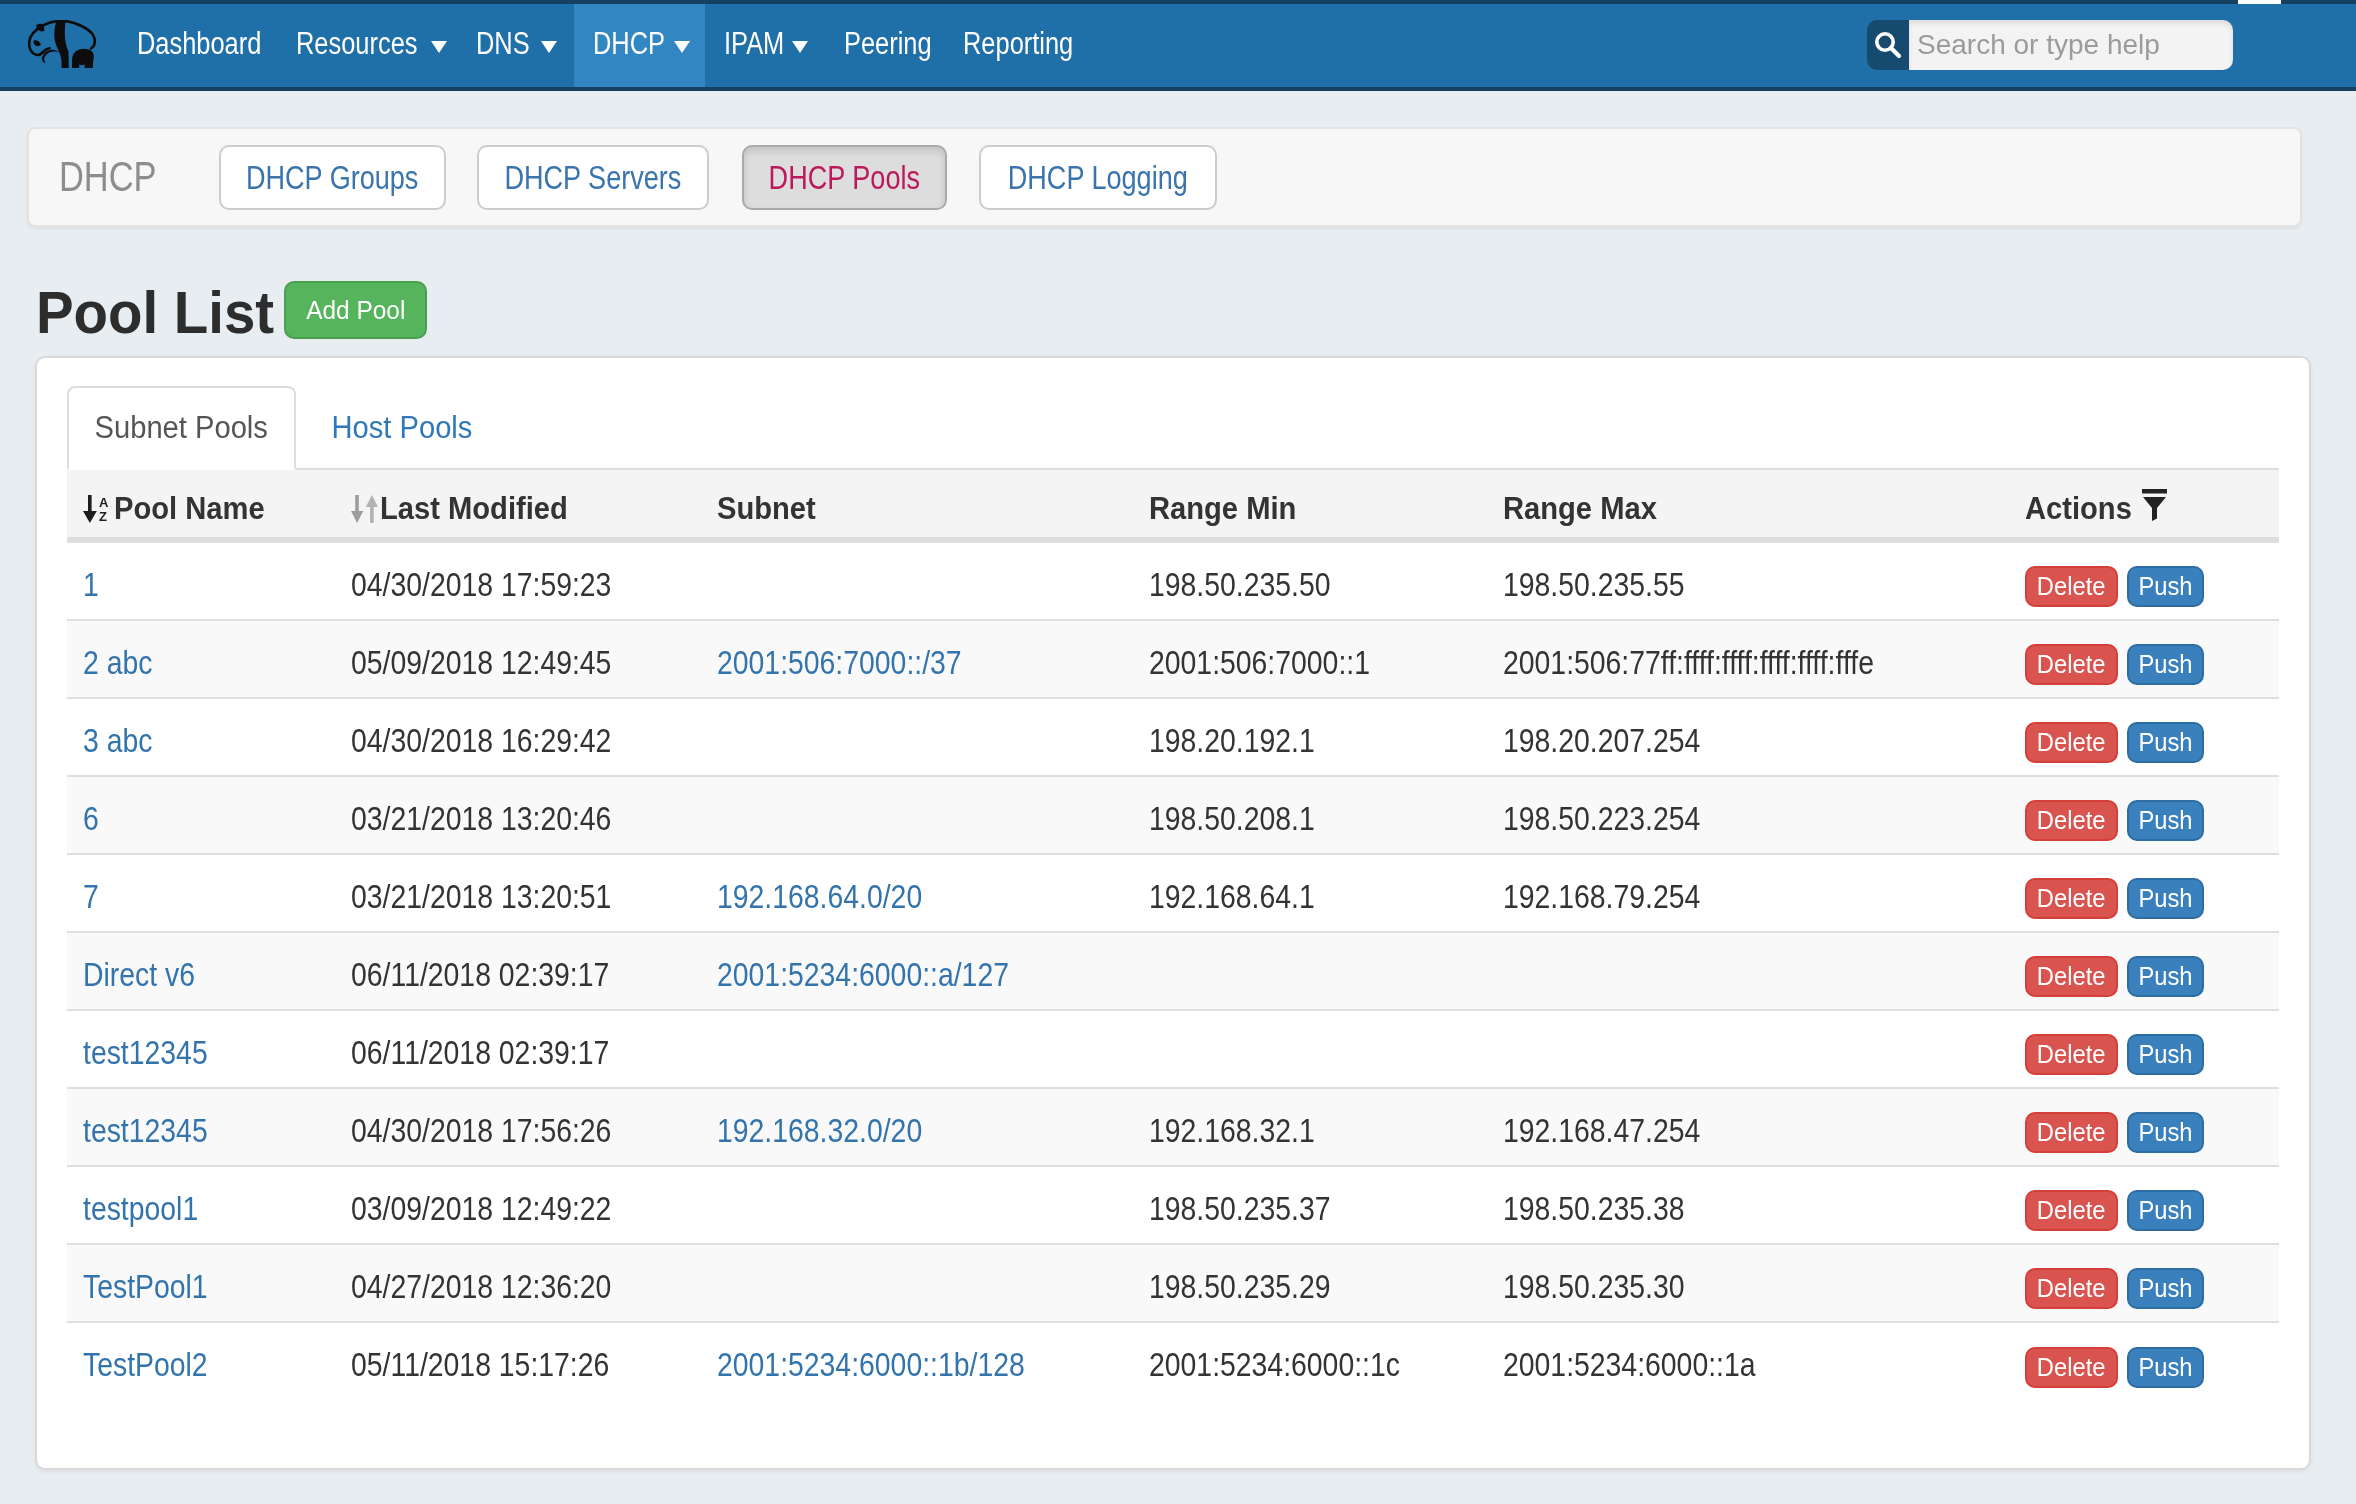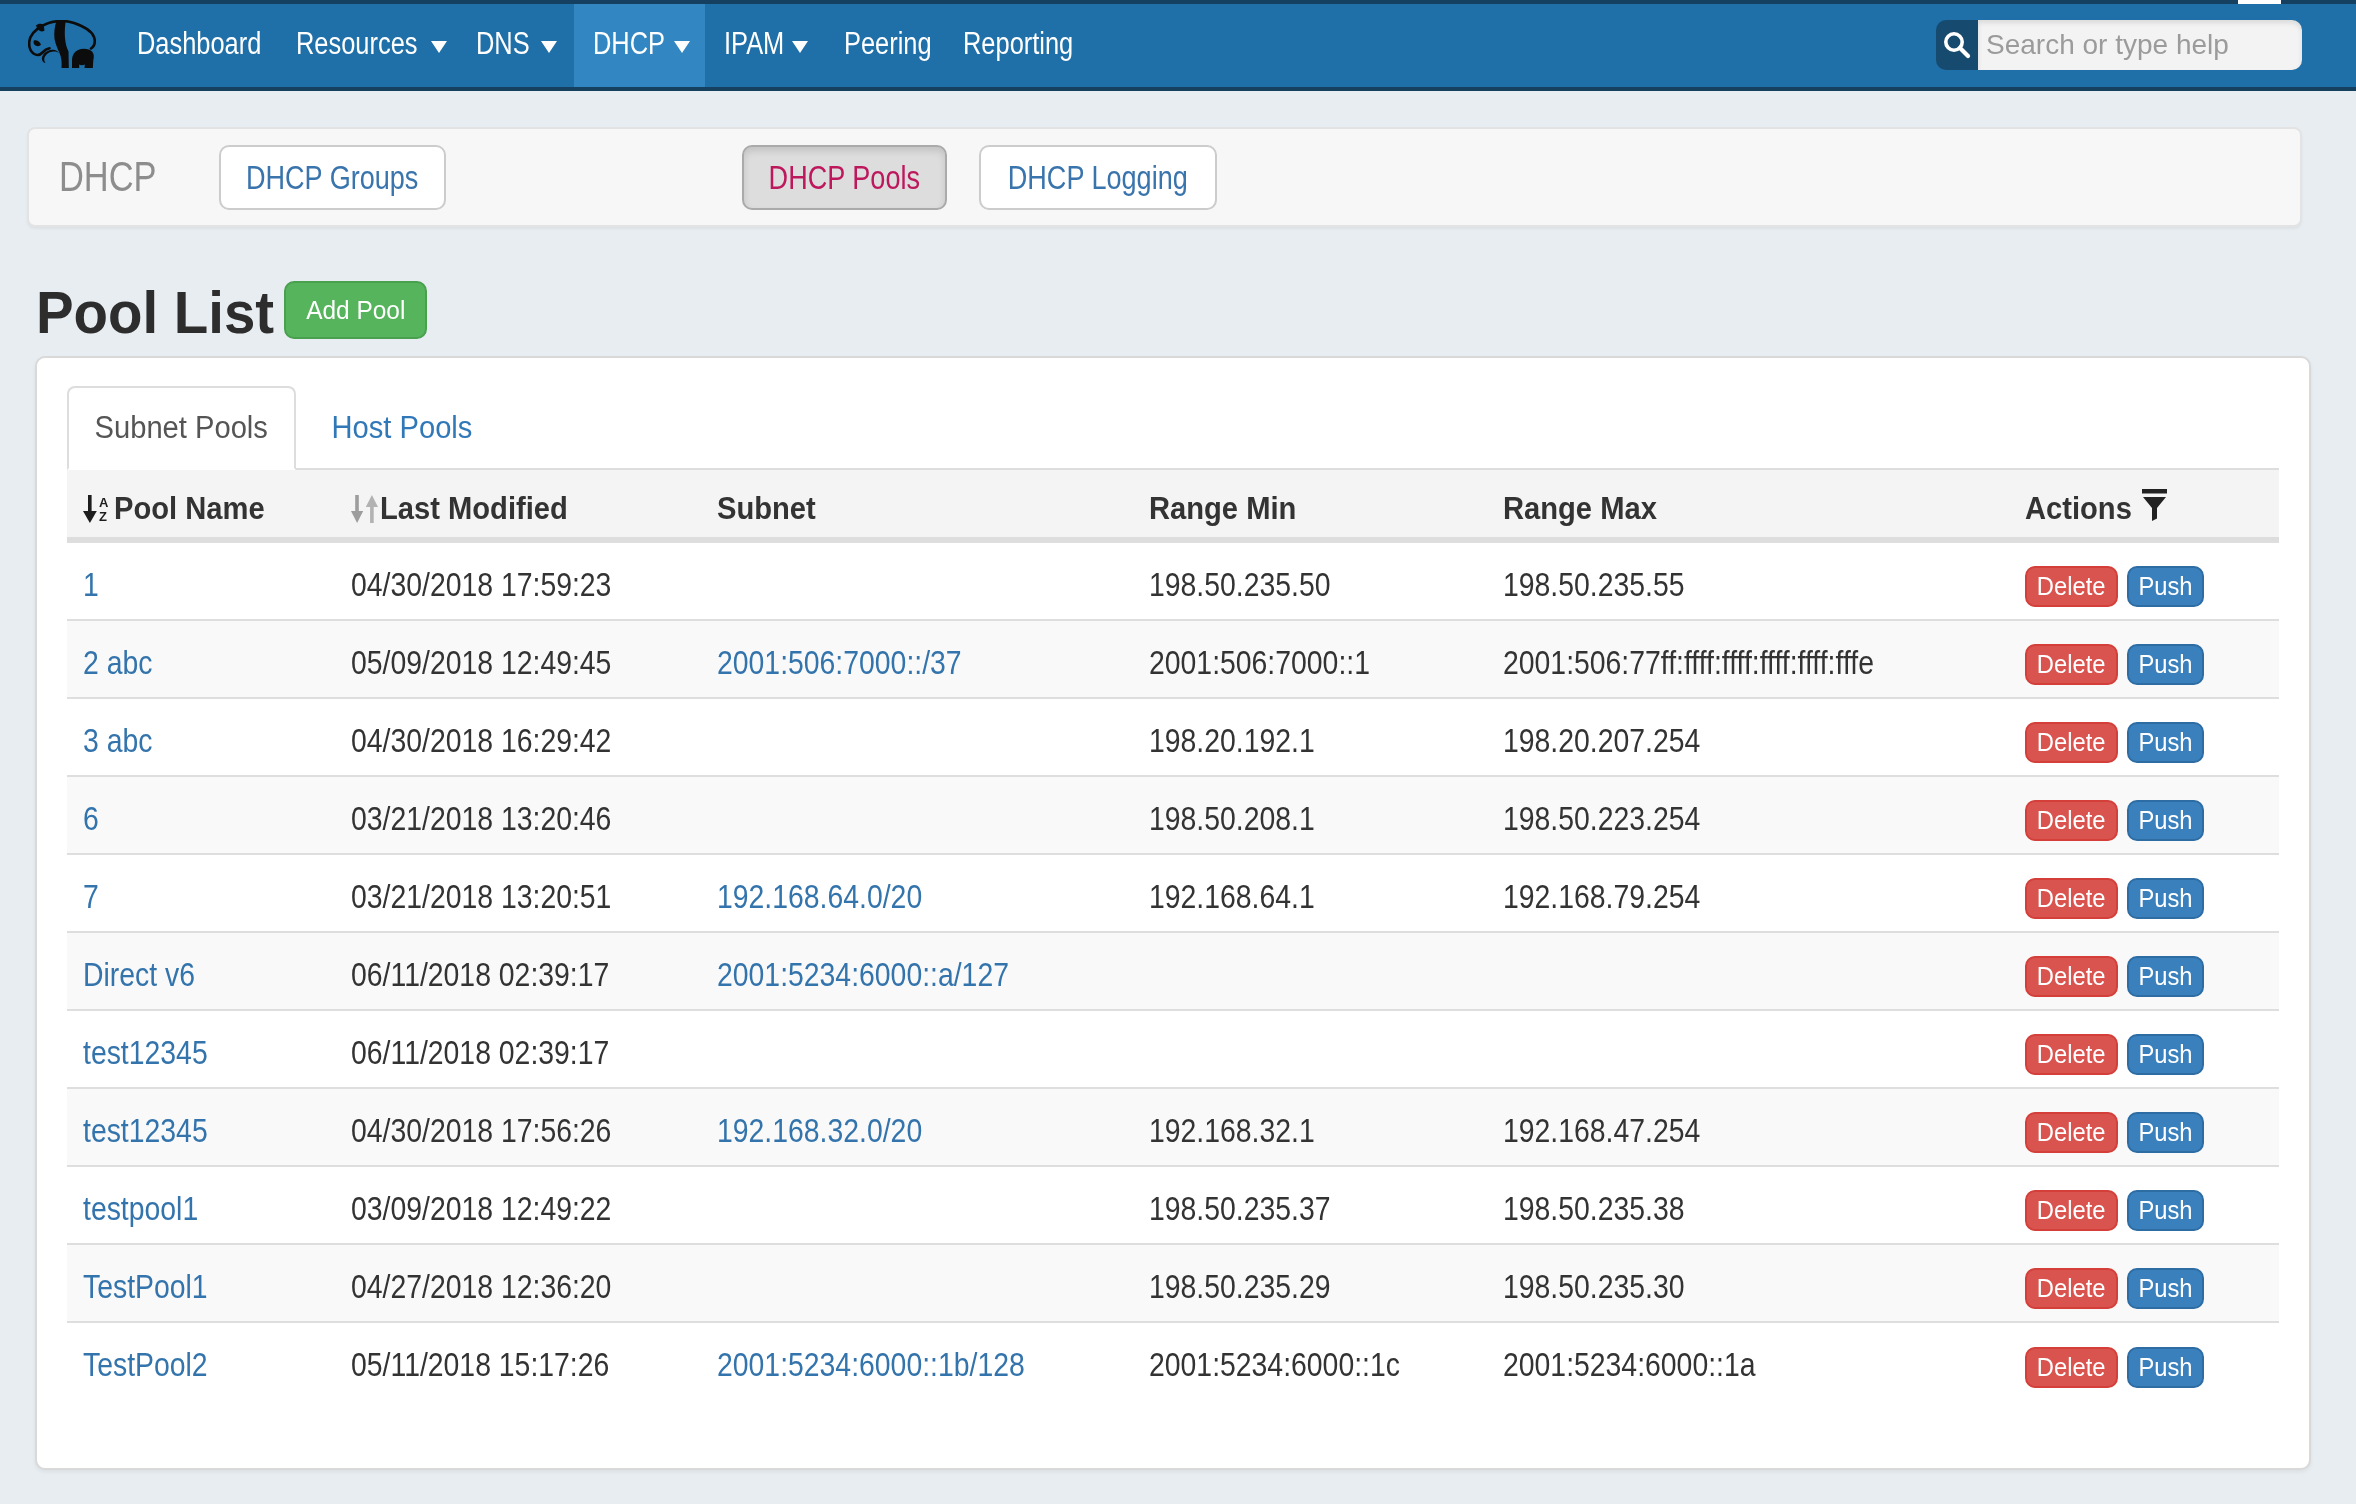--- a/index.html
+++ b/index.html
@@ -8,21 +8,21 @@
 .tx { display:inline-block; transform:scaleX(0.82); transform-origin:0 50%; white-space:nowrap; }
 .txc { display:inline-block; transform:scaleX(0.82); transform-origin:50% 50%; white-space:nowrap; }
 
 
 .nav { position:relative; height:91px; background:#1f6fa8; border-top:4px solid #16405f; border-bottom:4px solid #16405f; }
 .logo { position:absolute; left:28px; top:16px; }
 .nav a { position:absolute; top:0; height:83px; display:flex; align-items:center; color:#fff; text-decoration:none; font-size:31px; }
 .nav a .tx { position:absolute; top:40px; transform:translateY(-50%) scaleX(0.82); }
 .nav .active { background:#3286c2; }
 .caret { position:absolute; top:37px; width:0; height:0; border-left:8px solid transparent; border-right:8px solid transparent; border-top:12px solid #fff; }
-.search { position:absolute; left:1936px; top:16px; width:366px; height:50px; display:flex; }
+.search { position:absolute; left:1867px; top:16px; width:366px; height:50px; display:flex; }
 .sicon { width:42px; height:50px; background:#164a6e; border-radius:10px 0 0 10px; display:flex; align-items:center; justify-content:center; }
 .sinput { flex:1; background:#f3f3f3; border-radius:0 10px 10px 0; font-size:28px; color:#9b9b9b; display:flex; align-items:center; padding-left:8px; box-shadow:inset 0 3px 5px rgba(0,0,0,.10); }
 .notch { position:absolute; left:2238px; top:-4px; width:43px; height:4px; background:#fff; }
 
 
 .toolbar { position:relative; margin:36px 27px 0; width:2275px; height:100px; background:#f7f7f7; border:2px solid #e3e3e3; border-radius:8px; box-shadow:0 2px 3px rgba(0,0,0,0.05); }
 .tlabel { position:absolute; left:30px; top:0; height:96px; display:flex; align-items:center; font-size:42px; color:#8d8d8d; }
 .tbtn { position:absolute; top:16px; height:65px; background:#fff; border:2px solid #ccc; border-radius:10px; color:#3a74ad; font-size:33px; display:flex; align-items:center; justify-content:center; }
 .tbtn.on { background:#ddd; border-color:#aaa; color:#be185d; box-shadow:inset 0 4px 7px rgba(0,0,0,.12); }
 
@@ -106,20 +106,23 @@
   </div>
   <div class="notch"></div>
 </div>
 
 <div class="toolbar">
   <div class="tlabel">
       <span class="tx">DHCP</span>
     </div>
   <div class="tbtn" style="left:190px; width:227px;">
       <span class="txc">DHCP Groups</span>
+    </div>
+  <div class="tbtn" style="left:448px; width:232px;">
+      <span class="txc">DHCP Servers</span>
     </div>
   <div class="tbtn on" style="left:713px; width:205px;">
       <span class="txc">DHCP Pools</span>
     </div>
   <div class="tbtn" style="left:950px; width:238px;">
       <span class="txc">DHCP Logging</span>
     </div>
 </div>
 
 <div class="hrow">

